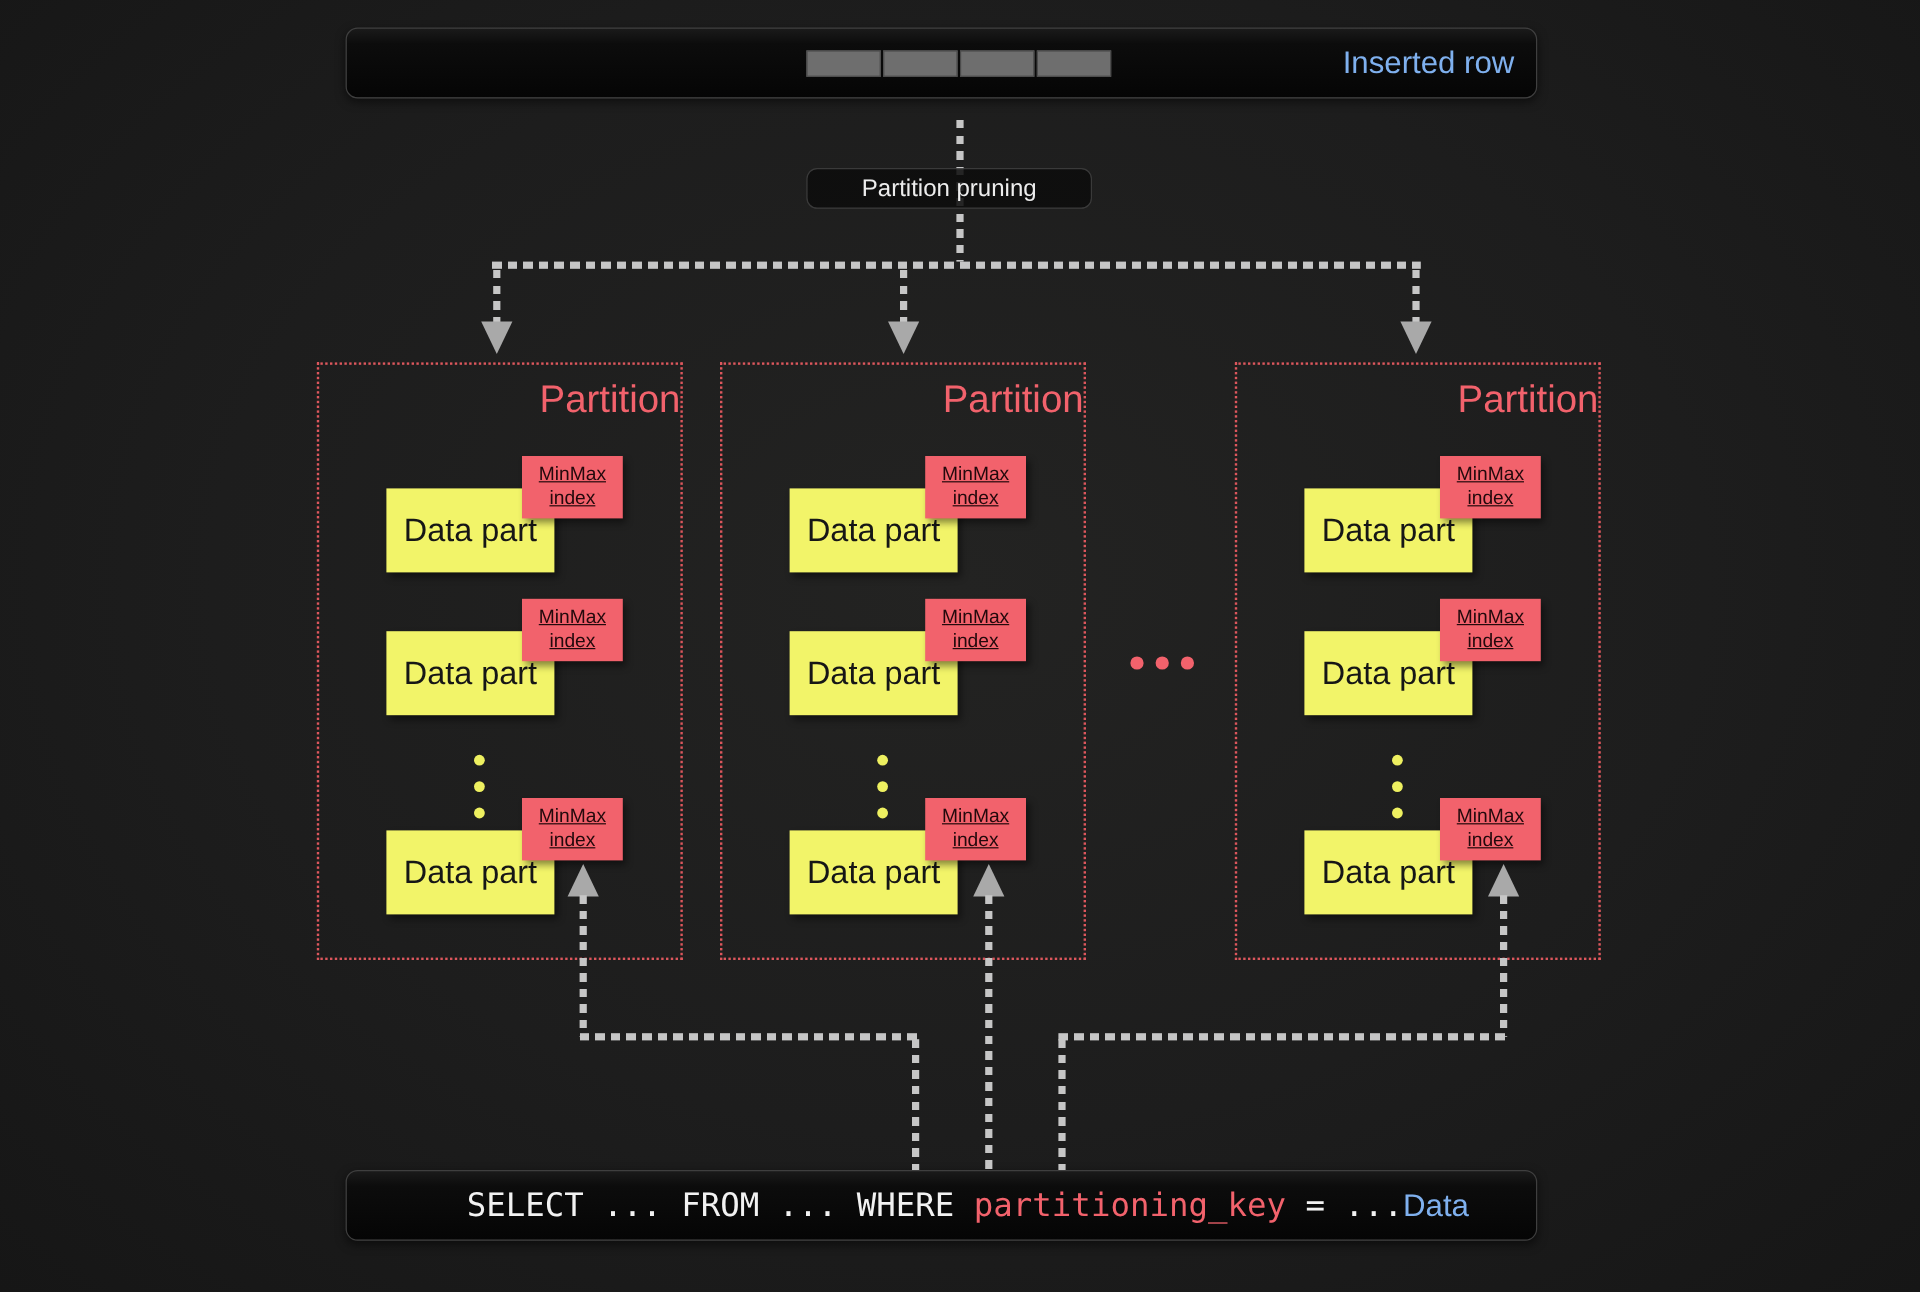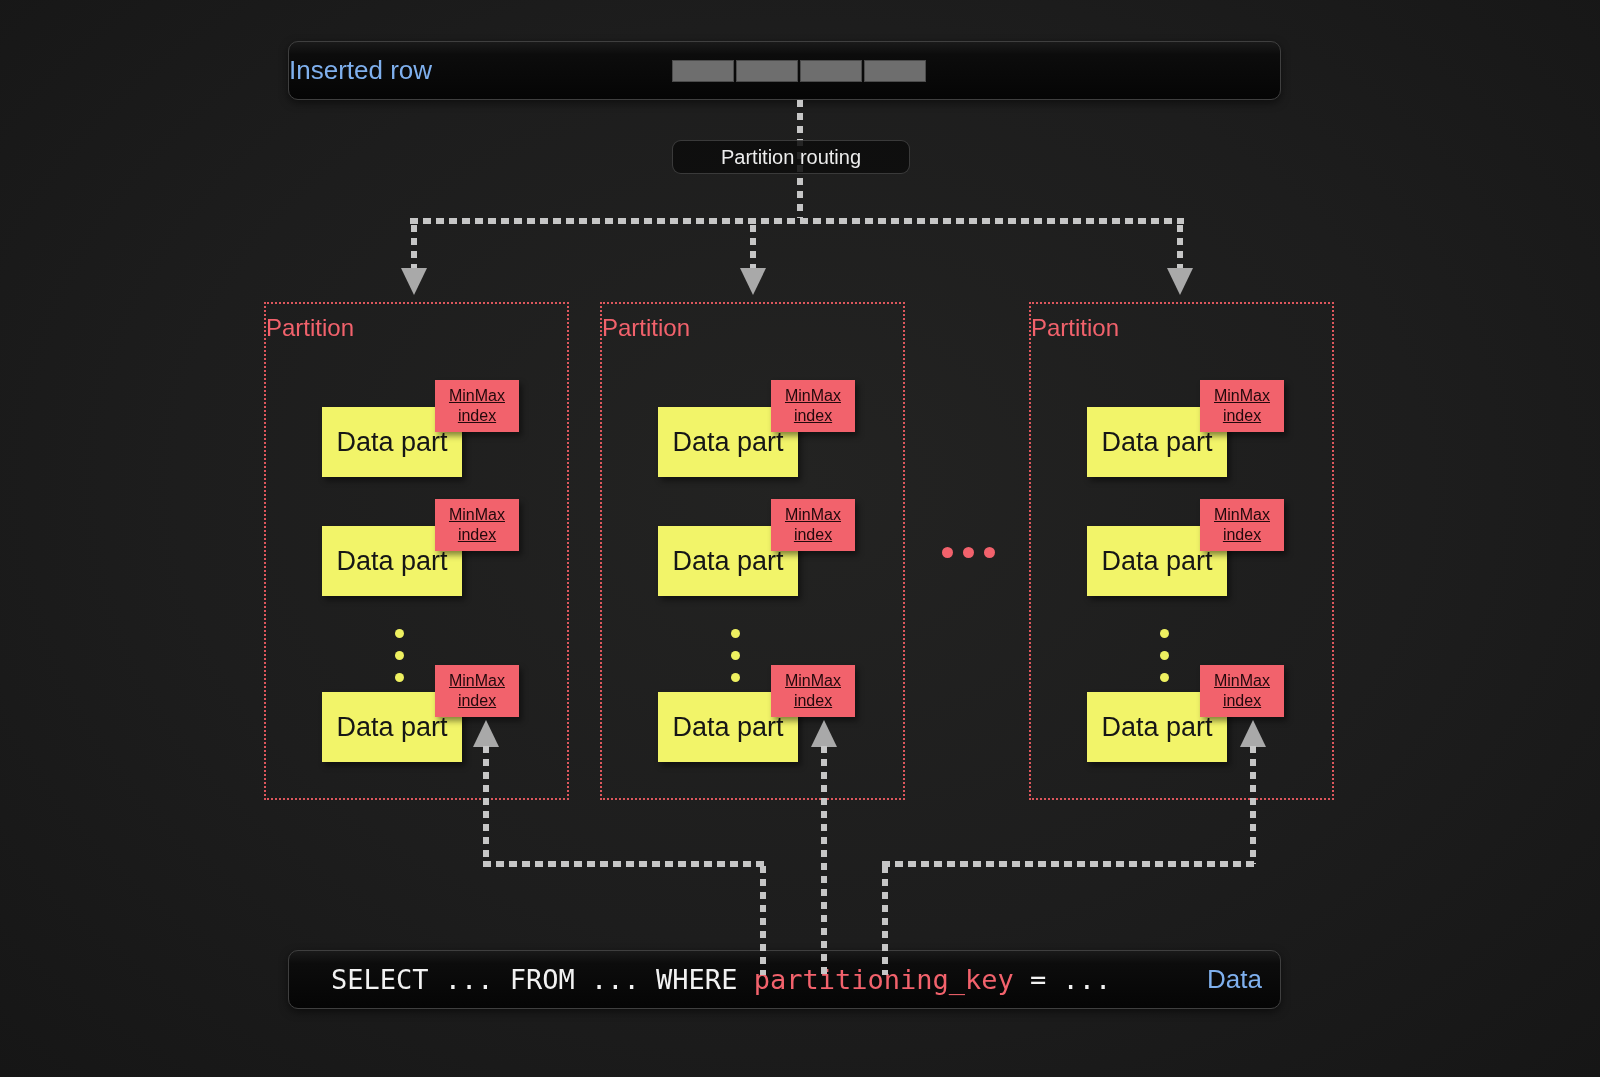--- a/index.html
+++ b/index.html
@@ -16,22 +16,22 @@
     font-family:"Liberation Sans", sans-serif;
   }
   
   .bar{
     position:absolute;left:288px;width:993px;height:59px;
     background:linear-gradient(180deg,#1a1a1a 0%,#0c0c0c 22%,#050505 100%);
     border:1px solid #3f3f3f;border-radius:10px;
     box-shadow:0 3px 8px rgba(0,0,0,.5);
     display:flex;align-items:center;
   }
-  .top-bar{top:41px;padding-right:18px;}
-  .query-bar{top:950px;justify-content:space-between;padding:0 18px 0 42px;}
+  .top-bar{top:23px;justify-content:flex-end;padding-right:18px;}
+  .query-bar{top:975px;justify-content:center;padding:0 18px 0 62px;}
   .bar-label{font-size:26px;color:var(--accent-blue);}
   .segments{position:absolute;left:383px;top:18px;display:flex;gap:2px;}
   .seg{width:62px;height:22px;background:var(--segment-gray);border:1px solid #4c4c4c;}
   .sql{font-family:"DejaVu Sans Mono", monospace;font-size:27px;color:var(--sql-text);}
   .sql span{white-space:pre;}
   .sql .key{color:var(--accent-red);}
   
   .pill{
     position:absolute;z-index:6;
     background:rgba(13,13,13,.87);
@@ -41,22 +41,22 @@
   }
   .routing-pill{left:672px;top:140px;width:238px;height:34px;font-size:20px;}
   .pruning-pill{left:693px;top:895px;width:260px;height:38px;font-size:21px;}
   
   .partition{
     position:absolute;top:302px;height:498px;width:305px;z-index:1;
     border:2px dotted var(--border-red);
   }
   .p1{left:264px;} .p2{left:600px;} .p3{left:1029px;}
   .partition-title{
-    position:absolute;top:10px;left:0;right:0;text-align:left;
-    font-size:24px;color:var(--accent-red);
+    position:absolute;top:10px;left:0;right:0;text-align:right;
+    font-size:32px;color:var(--accent-red);
   }
   .part-group{position:absolute;left:56px;width:198px;height:97px;}
   .g1{top:76px;} .g2{top:195px;} .g3{top:361px;}
   .datapart{
     position:absolute;left:0;top:27px;width:140px;height:70px;z-index:1;
     background:var(--yellow);
     box-shadow:3px 4px 6px rgba(0,0,0,.45);
     display:flex;align-items:center;justify-content:center;
     font-size:27px;color:var(--text-dark);
   }
@@ -111,21 +111,21 @@
     <div class="segments">
       <div class="seg"></div>
       <div class="seg"></div>
       <div class="seg"></div>
       <div class="seg"></div>
     </div>
     <div class="bar-label">Inserted row</div>
   </div>
 
   <div class="pill routing-pill">
-    <span>Partition routing</span>
+    <span>Partition pruning</span>
   </div>
 
   <div class="partition p1">
     <div class="partition-title">Partition</div>
     <div class="part-group g1">
       <div class="minmax">MinMax index</div>
       <div class="datapart">Data part</div>
     </div>
     <div class="part-group g2">
       <div class="minmax">MinMax index</div>

